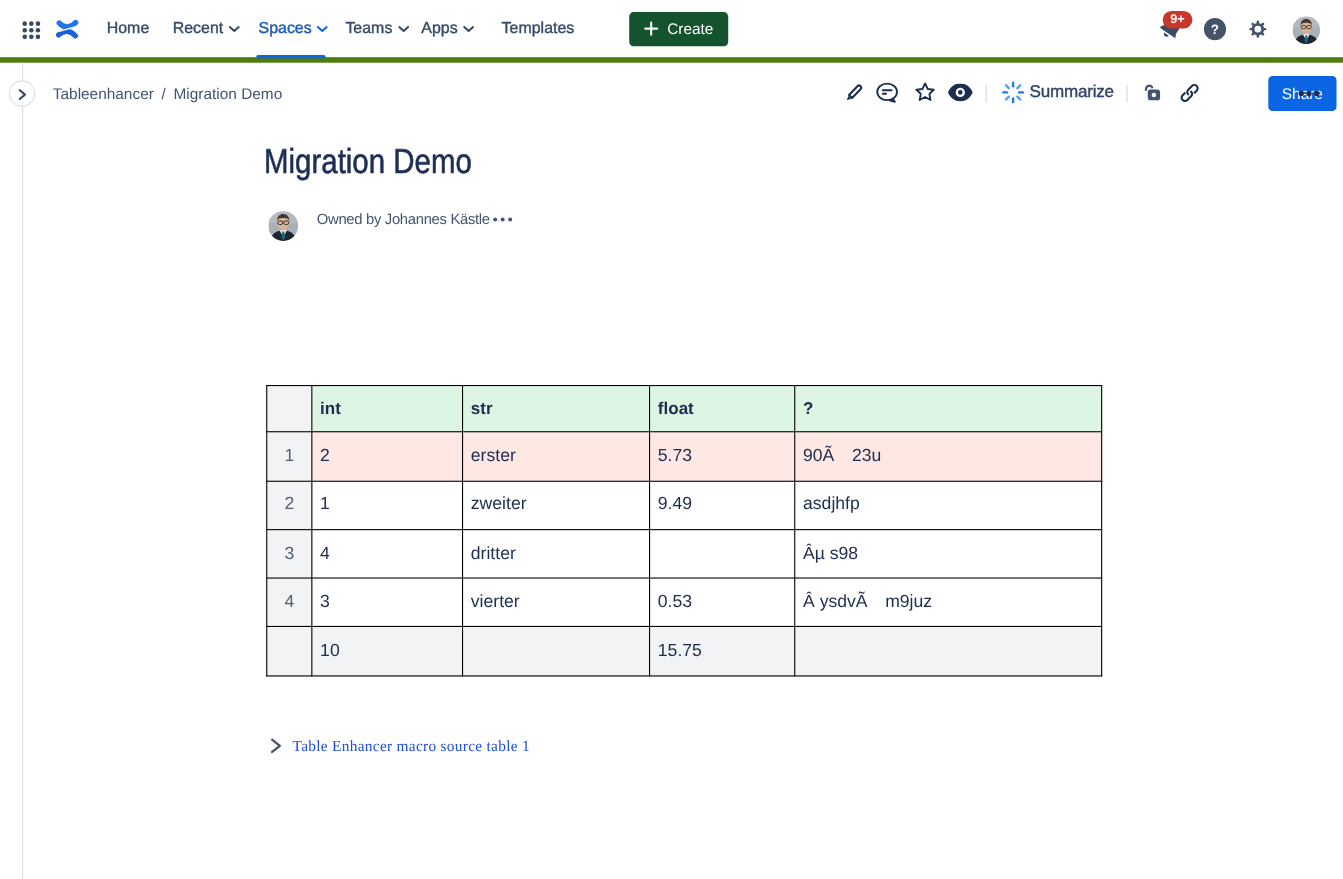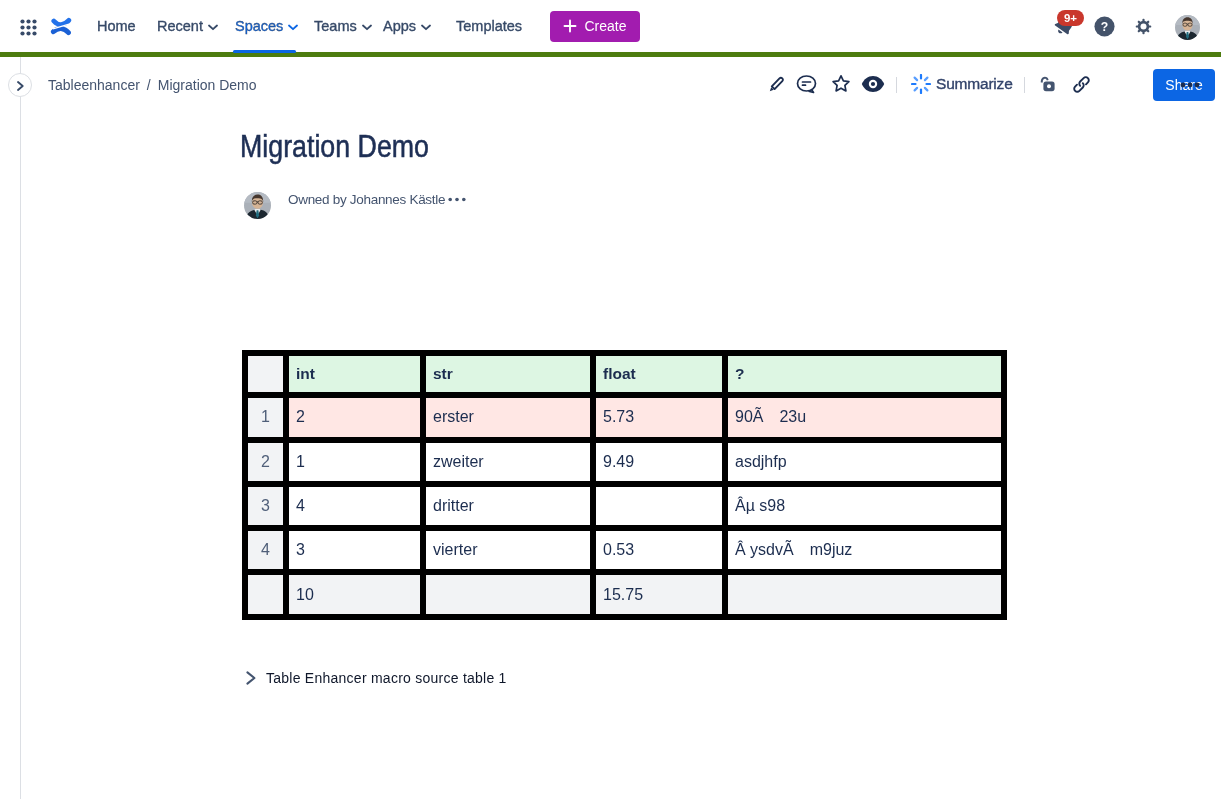--- a/index.html
+++ b/index.html
@@ -7,21 +7,21 @@
 body { font-family:"Liberation Sans", sans-serif; }
 #page { position:relative; width:1221px; height:799px; background:#fff; }
 .abs { position:absolute; }
 
 
 #topnav { position:absolute; left:0; top:0; width:1221px; height:57px; background:#fff; border-bottom:5px solid #4d7c0f; }
 .navlink { position:absolute; top:0; height:56px; line-height:52px; font-size:14.5px; font-weight:400; color:#374a68; -webkit-text-stroke:0.35px #374a68; }
 .navchev { display:inline-block; margin-left:5px; }
 #spaces { color:#0c66e4; }
 #spaces-underline { position:absolute; left:233px; top:50px; width:63px; height:3px; background:#0c66e4; border-radius:2px; }
-#createbtn { position:absolute; left:550px; top:11px; width:90px; height:31px; background:#a21caf; border-radius:4px; color:#fff; font-size:14px; font-weight:500; text-align:center; line-height:31px; }
+#createbtn { position:absolute; left:572px; top:11px; width:90px; height:31px; background:#14532d; border-radius:4px; color:#fff; font-size:14px; font-weight:500; text-align:center; line-height:31px; }
 #searchbox { position:absolute; left:844px; top:12px; width:197px; height:31px; border:1.5px solid #98a4b5; border-radius:6px; }
 #searchbox span { position:absolute; left:31px; top:4.5px; font-size:16.5px; letter-spacing:1.2px; color:#596b87; }
 #badge { position:absolute; left:1057px; top:10px; width:27px; height:16px; background:#c9372c; border-radius:8px; color:#fff; font-size:11.5px; font-weight:700; text-align:center; line-height:16px; }
 
 
 #vline { position:absolute; left:20px; top:57px; width:1px; height:742px; background:#dcdfe4; }
 #expandcircle { position:absolute; left:8px; top:73px; width:24px; height:24px; border:1px solid #dcdfe4; border-radius:50%; background:#fff; text-align:center; }
 #crumbs { position:absolute; left:48px; top:76.5px; font-size:14px; color:#44546f; }
 #crumbs .sep { margin:0 7px; color:#44546f; }
 
@@ -30,35 +30,35 @@
 .vsep { position:absolute; width:1px; height:16px; background:#d5d8de; top:77px; }
 
 
 #title { position:absolute; left:240px; top:131px; font-size:31.5px; line-height:1; font-weight:400; color:#1e2f55; -webkit-text-stroke:0.55px #1e2f55; transform:scaleX(0.85); transform-origin:0 0; white-space:nowrap; }
 #byline-name { position:absolute; left:288px; top:192px; font-size:13.5px; letter-spacing:-0.3px; color:#44546f; }
 #byline-meta { position:absolute; left:287px; top:209.5px; font-size:13.5px; letter-spacing:-0.3px; color:#44546f; }
 .dotsep { display:inline-block; margin:0 6px; color:#44546f; font-size:11px; vertical-align:1px; }
 
 
 #tbl { position:absolute; left:242px; top:350px; border-collapse:collapse; font-size:16px; color:#1c2d4f; }
-#tbl td, #tbl th { border:6px solid #000000; height:44px; padding:0 0 0 7px; text-align:left; vertical-align:middle; font-weight:400; }
+#tbl td, #tbl th { border:1px solid #000000; height:44px; padding:0 0 0 7px; text-align:left; vertical-align:middle; font-weight:400; }
 #tbl tr:first-child th, #tbl tr:first-child td { height:42px; }
 #tbl tr:nth-child(2) td, #tbl tr:nth-child(3) td { height:44.5px; }
 #tbl tr:last-child td { height:45px; }
 #tbl .num { width:41px; background:#f2f3f5; text-align:center; padding:0; color:#505f79; }
 #tbl th { background:#ddf6e3; font-weight:700; font-size:15.5px; }
 #tbl .c1 { width:137px; }
 #tbl .c2 { width:170px; }
 #tbl .c3 { width:132px; }
 #tbl .c4 { width:279px; }
 #tbl tr.pink td { background:#ffe7e4; }
 #tbl tr.pink td.num { background:#f2f3f5; }
 #tbl tr.foot td { background:#f2f3f5; }
 
-#expander { position:absolute; left:244px; top:670px; font-size:14px; letter-spacing:0.25px; color:#0f172a; }
+#expander { position:absolute; left:244px; top:670px; font-size:14px; letter-spacing:0.25px; color:#1d4ed8;font-family:Liberation Serif, serif; }
 </style>
 </head>
 <body>
 <div id="page">
 
   <div id="topnav">
 
     <svg class="abs" style="left:20px;top:19px" width="17" height="17" viewBox="0 0 17 17">
       <g fill="#374a68">
         <circle cx="2.5" cy="2.5" r="2.1"></circle>

